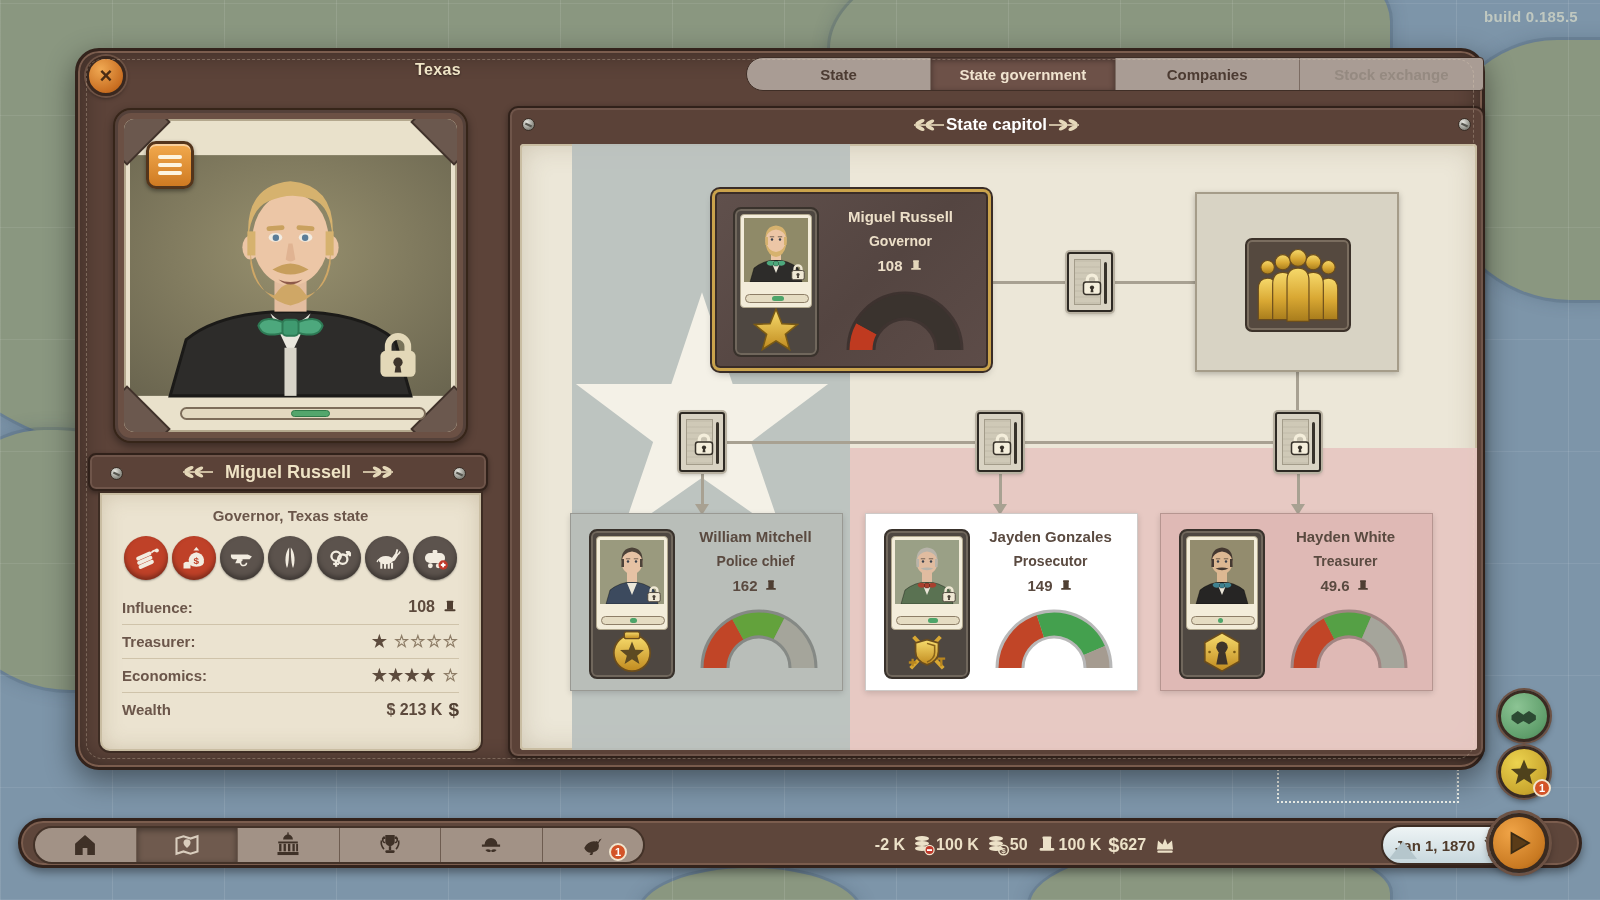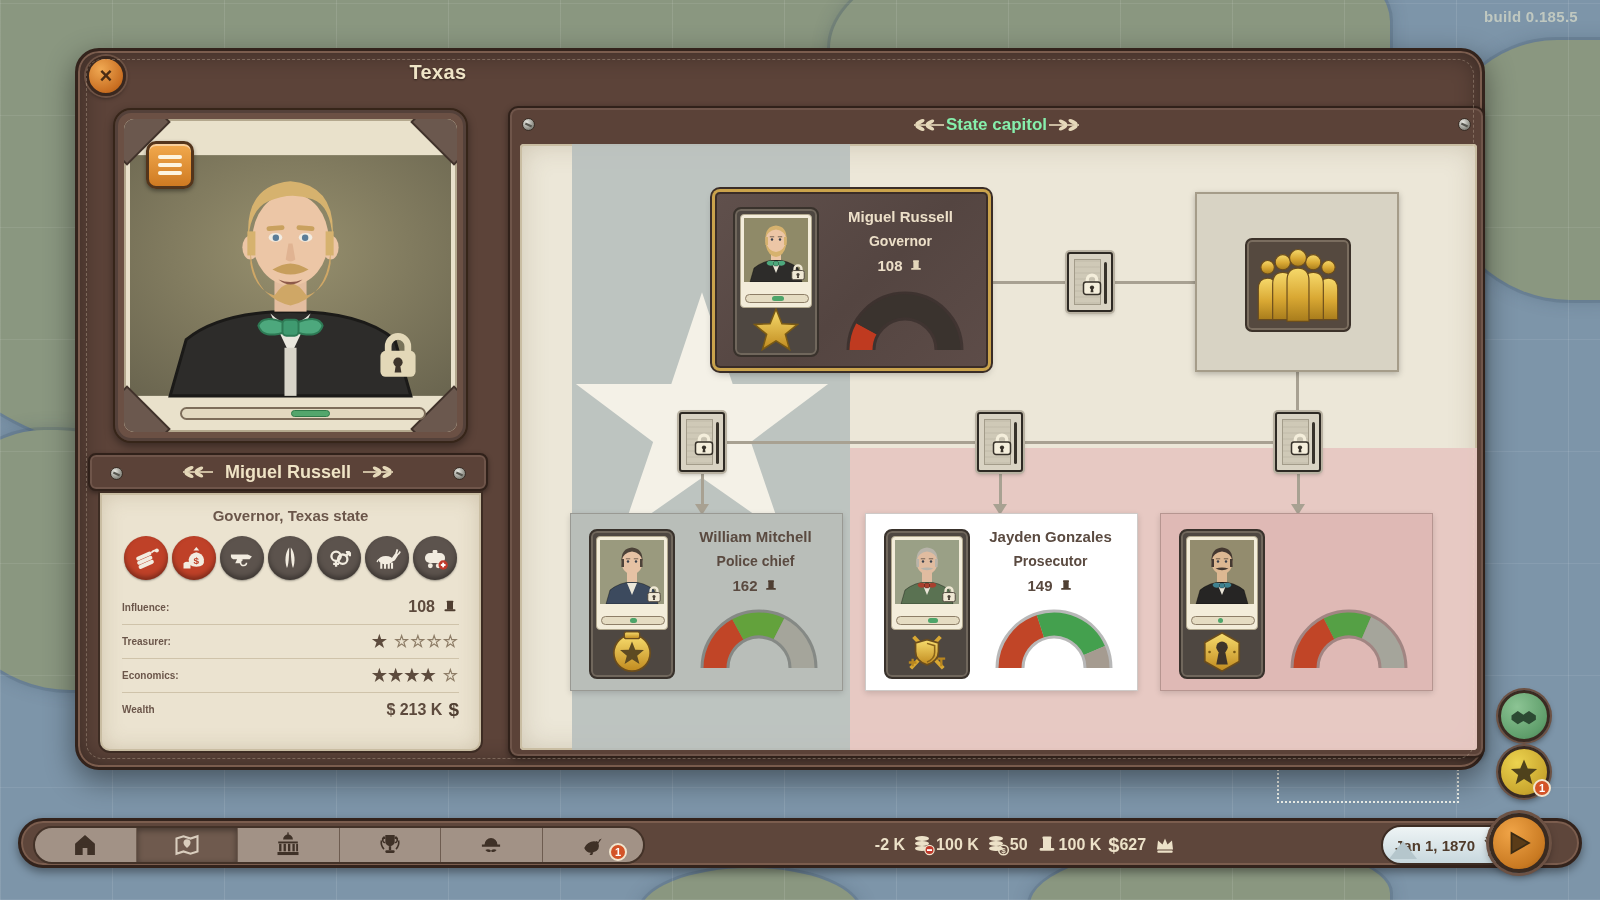--- a/index.html
+++ b/index.html
@@ -29,21 +29,21 @@
   .window { position:absolute; left:75px; top:48px; width:1410px; height:722px;
     background:#5c4339; border:3px solid #33231c; border-radius:24px;
     box-shadow:inset 0 0 0 2px #7b5d4e, inset 0 0 26px rgba(0,0,0,.45), 0 10px 30px rgba(0,0,0,.45); }
   .window::after { content:""; position:absolute; inset:8px; border:1px dashed rgba(235,220,195,.28); border-radius:16px; pointer-events:none; }
 
   .close-btn { position:absolute; left:8px; top:5px; width:40px; height:40px; border-radius:50%;
     background:radial-gradient(circle at 35% 30%, #f0a953, #c96f22 70%, #a4540f);
     border:3px solid #3a281f; box-shadow:0 0 0 2px #6d5244, 0 2px 4px rgba(0,0,0,.5);
     color:#4a2c14; font-size:22px; font-weight:bold; line-height:34px; text-align:center; cursor:pointer; }
   .win-title { position:absolute; left:60px; top:10px; width:600px; text-align:center;
-    color:#efe4c6; font-size:20px; font-weight:bold; letter-spacing:.4px; text-shadow:0 1px 2px rgba(0,0,0,.5); }
+    color:#efe4c6; font-size:16px; font-weight:bold; letter-spacing:.4px; text-shadow:0 1px 2px rgba(0,0,0,.5); }
 
   .tabs { position:absolute; left:668px; top:6px; width:738px; height:34px; display:flex;
     border:1px solid #3f2e26; border-radius:17px 4px 4px 17px; overflow:hidden; background:#a99c94; }
   .tab { flex:1; border:none; background:transparent; color:#4c3b32; font-family:inherit;
     font-size:15px; font-weight:bold; cursor:pointer; border-right:1px solid #7c6c63; }
   .tab:last-child { border-right:none; }
   .tab.active { background:#6d5148; color:#f0e3cf; box-shadow:inset 0 2px 6px rgba(0,0,0,.4); }
   .tab.disabled { color:#958a81; cursor:default; }
 
   
@@ -83,33 +83,33 @@
   .char-role { text-align:center; color:#6b564a; font-size:15px; font-weight:bold; margin-top:4px; }
   .traits { display:flex; justify-content:space-between; margin-top:12px; padding:0 2px; }
   .trait { width:44px; height:44px; border-radius:50%; background:#5c534d; color:#f2ece0;
     display:flex; align-items:center; justify-content:center;
     box-shadow:inset 0 -3px 5px rgba(0,0,0,.35), 0 1px 2px rgba(0,0,0,.35); cursor:pointer; }
   .trait.hl { background:#bf4128; }
   .trait svg { width:28px; height:28px; }
   .stats { margin-top:10px; }
   .stat-row { display:flex; justify-content:space-between; align-items:center; height:34px; border-top:1px solid #cfc3aa; }
   .stat-row:first-child { border-top:none; }
-  .stat-label { color:#6b564a; font-size:10px; font-weight:bold; }
+  .stat-label { color:#6b564a; font-size:15px; font-weight:bold; }
   .stat-value { color:#5d4a3d; font-size:16px; font-weight:bold; display:flex; align-items:center; gap:6px; }
   .stat-value svg { width:18px; height:18px; color:#4f3e31; }
   .stars .f { color:#5d4b3d; font-size:17px; letter-spacing:1px; }
   .stars .e { color:#8d7c66; font-size:17px; letter-spacing:1px; }
   .dollar-glyph { font-size:19px; font-weight:bold; color:#4f3e31; }
 
   
   .capitol-frame { position:absolute; left:430px; top:55px; width:977px; height:652px;
     border-radius:10px; background:#5b4238; border:2px solid #30211a;
     box-shadow:inset 0 0 0 2px #6f554a, 0 2px 6px rgba(0,0,0,.4); }
   .capitol-header { position:relative; height:34px; display:flex; align-items:center; justify-content:center; gap:0;
-    color:#86efac; font-size:17px; font-weight:bold; }
+    color:#ffffff; font-size:17px; font-weight:bold; }
   .capitol-content { position:absolute; left:10px; top:36px; width:957px; height:606px;
     background:#ece7d8; border-radius:4px; overflow:hidden;
     box-shadow:inset 0 0 0 2px #c9bda2, inset 0 0 28px rgba(110,90,60,.25); }
   .flag-blue { position:absolute; left:52px; top:0; width:278px; height:606px; background:#b5bdbc; opacity:.85; }
   .flag-pink { position:absolute; left:330px; top:304px; right:0; bottom:0; background:#e7c5c1; opacity:.9; }
   .flag-star { position:absolute; left:52px; top:148px; width:260px; height:250px; color:#f4f1e7; }
 
   .conn { position:absolute; background:#a8a192; }
   .conn-head { position:absolute; width:0; height:0; }
 
@@ -210,20 +210,26 @@
   <div class="land l6"></div>
   <div class="grid"></div>
 </div>
 <div class="build-label">build 0.185.5</div>
 <div class="marquee-tag"></div>
 <div class="marquee"></div>
 
 <div class="window">
   <button class="close-btn">×</button>
   <div class="win-title">Texas</div>
+  <div class="tabs" id="tabs">
+      <button class="tab">State</button>
+      <button class="tab active">State government</button>
+      <button class="tab">Companies</button>
+      <button class="tab disabled">Stock exchange</button>
+    </div>
 
   <div class="portrait-card">
     <div class="portrait-inner">
       <svg class="bust" viewBox="0 0 160 120">
         <defs>
           <radialGradient id="pbg" cx="50%" cy="40%" r="75%">
             <stop offset="0%" stop-color="#97906e"></stop>
               <stop offset="100%" stop-color="#6b6650"></stop>
           </radialGradient>
         </defs>
@@ -724,20 +730,32 @@
           <div class="mini-badge">
             <svg viewBox="0 0 48 46">
                 <polygon points="24,3 42,13 42,33 24,43 6,33 6,13" fill="url(#goldg)" stroke="#6b4d1d" stroke-width="1.8"></polygon>
                 <circle cx="24" cy="18" r="6" fill="#3e342a"></circle>
                 <path d="M21 21 L18 36 h12 L27 21 Z" fill="#3e342a"></path>
                 <circle cx="11" cy="23" r="1.4" fill="#7a5a14"></circle>
                 <circle cx="37" cy="23" r="1.4" fill="#7a5a14"></circle>
               </svg>
           </div>
         </div>
+        <div class="card-text">
+          <div class="nm">Hayden White</div>
+          <div class="rl">Treasurer</div>
+          <div class="iv">
+              <span>49.6</span>
+            <svg viewBox="0 0 24 24" fill="currentColor">
+                <rect x="7.4" y="3.5" width="9.2" height="2.4" rx="1.2"></rect>
+                <path d="M8 5 h8 v10.5 h-8 Z"></path>
+                <rect x="4.6" y="15" width="14.8" height="2.8" rx="1.4"></rect>
+              </svg>
+            </div>
+        </div>
         <div class="gauge"><svg width="132" height="74" viewBox="0 0 132 74">
               <path d="M22.0 68.0 A 44 44 0 0 1 110.0 68.0" stroke="rgba(0,0,0,0.28)" stroke-width="29" fill="none"></path>
               <path d="M22.0 68.0 A 44 44 0 0 1 46.0 28.8" stroke="#c14527" stroke-width="23" fill="none"></path>
               <path d="M46.0 28.8 A 44 44 0 0 1 83.5 27.6" stroke="#55a045" stroke-width="23" fill="none"></path>
               <path d="M83.5 27.6 A 44 44 0 0 1 110.0 68.0" stroke="#a5a59b" stroke-width="23" fill="none"></path>
             </svg></div>
       </div>
     </div>
   </div>
 </div>

